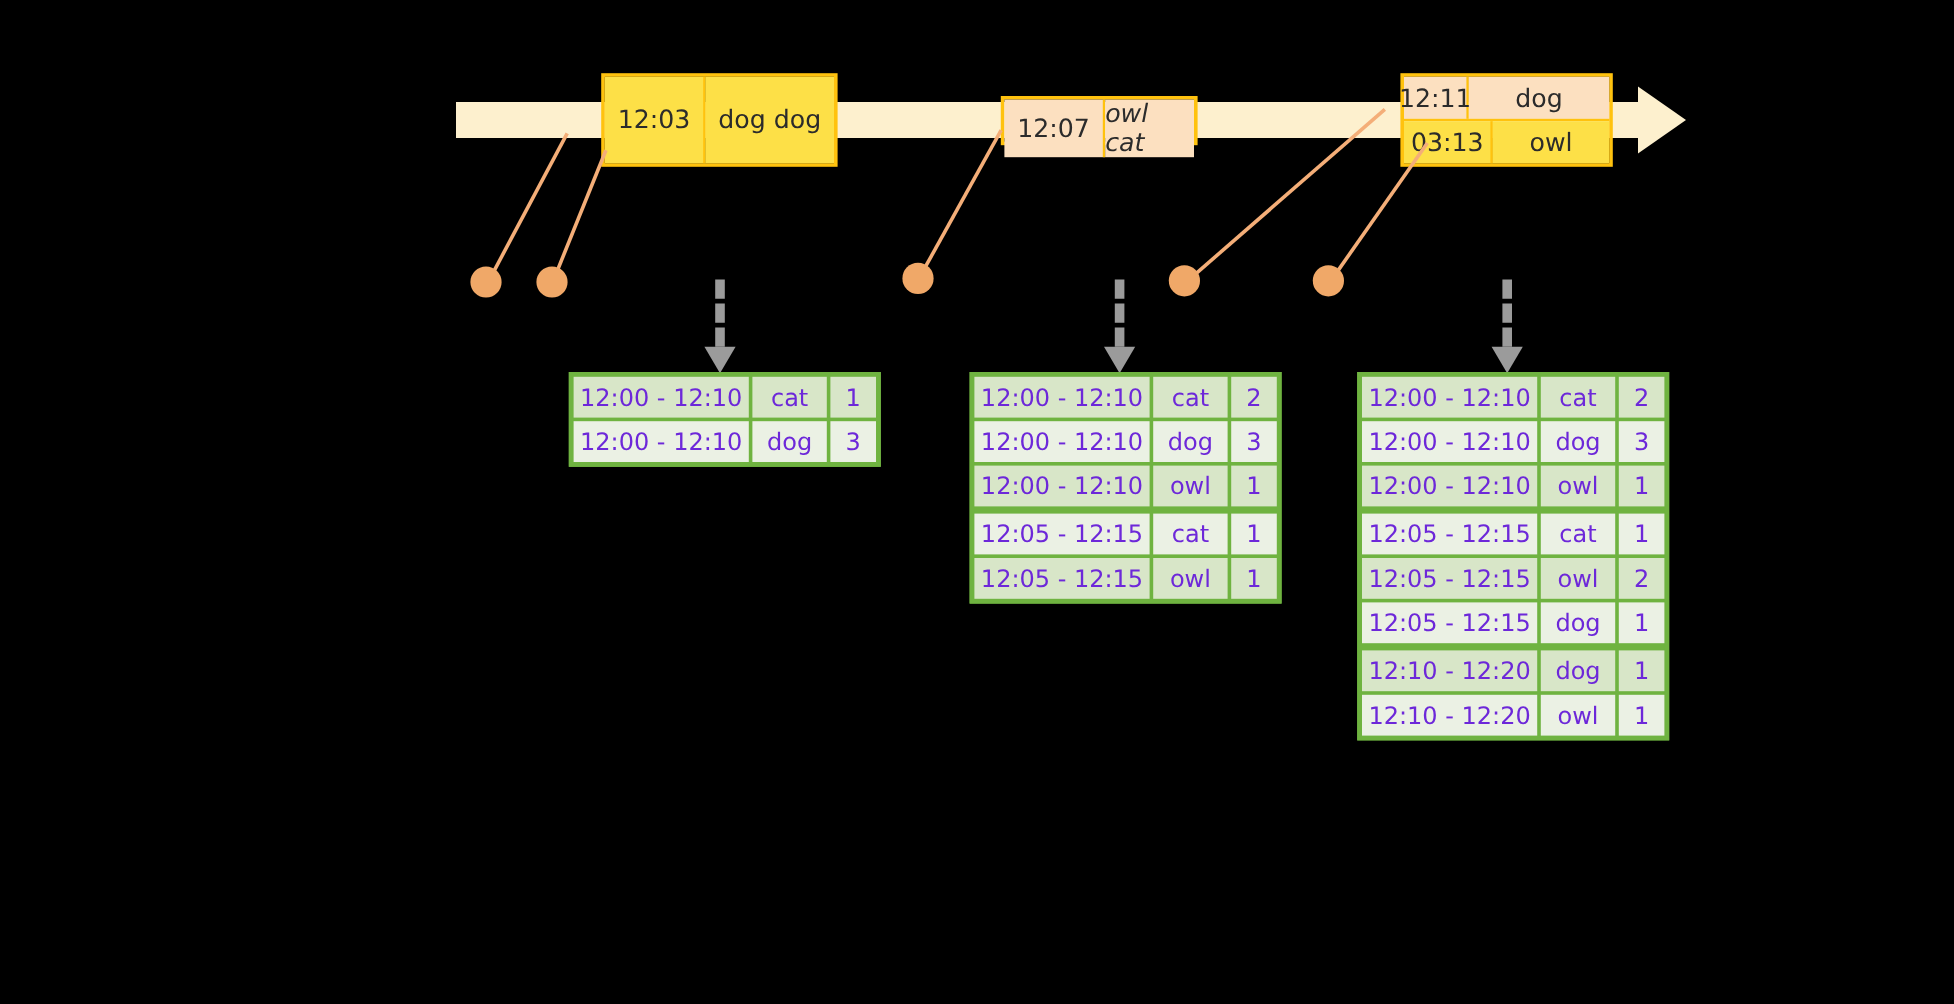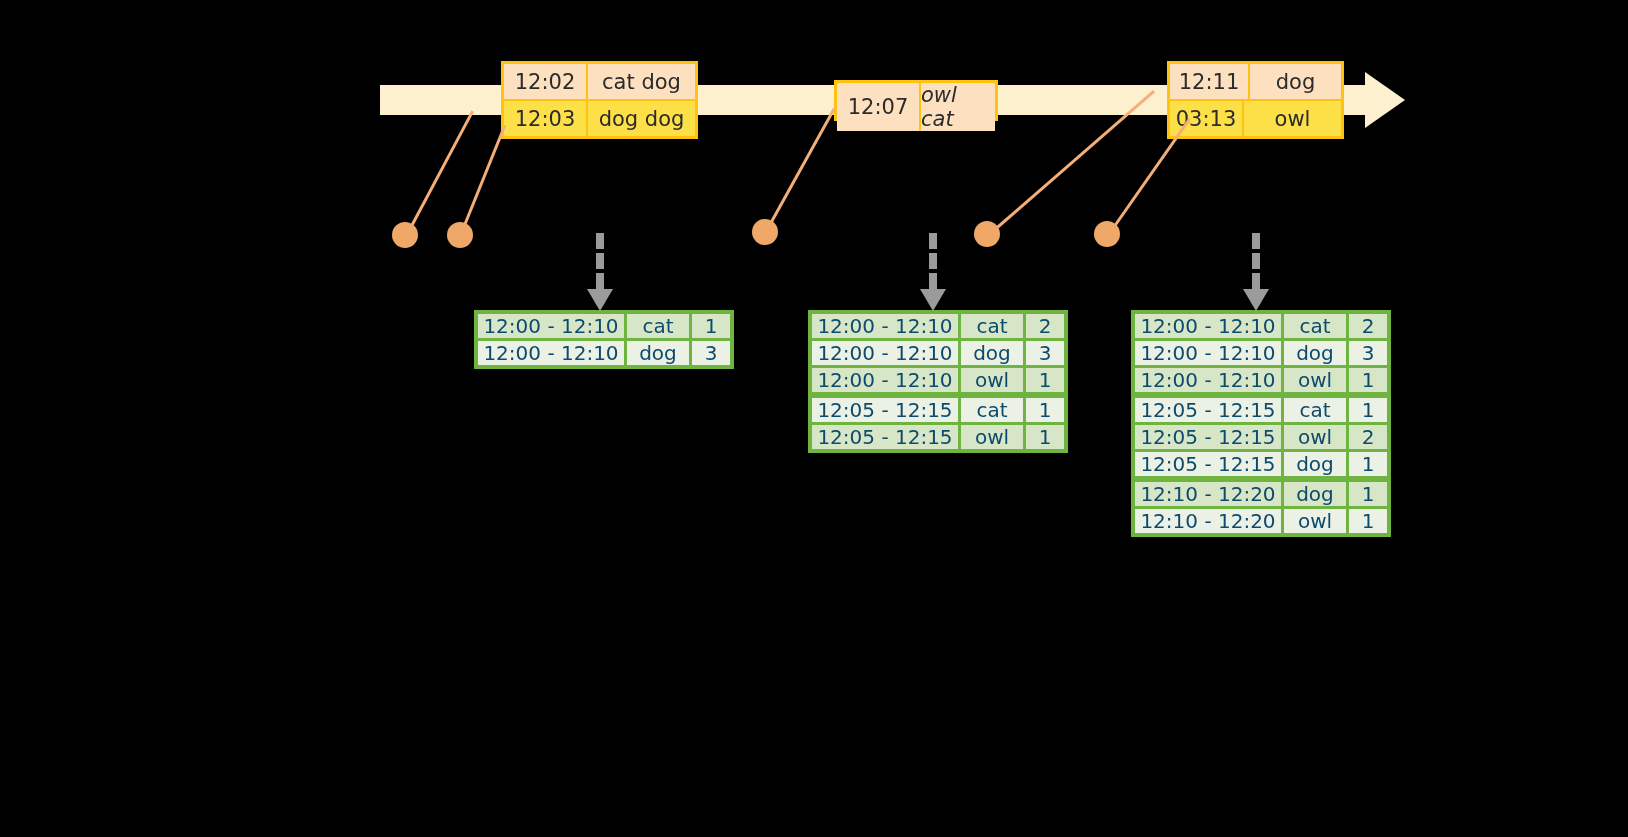--- a/index.html
+++ b/index.html
@@ -31,53 +31,49 @@
   .darrow .tip{position:absolute;left:-9px;width:0;height:0;
        border-left:13px solid transparent;border-right:13px solid transparent;
        border-top:22px solid #9B9B9B;}
 
   
   .gtab{position:absolute;border:4px solid #6FB340;box-sizing:border-box;
         background:#6FB340;display:flex;flex-direction:column;gap:3px;padding:0;}
   .grow{display:flex;gap:3px;}
   .grow.sep{margin-top:3px;}
   .gcell{display:flex;align-items:center;justify-content:center;
-         font-size:20px;color:#0c4a6e;box-sizing:border-box;height:24px;}
+         font-size:20px;color:#6d28d9;box-sizing:border-box;height:34px;}
   .grow.a .gcell{background:#D8E6C8;}
   .grow.b .gcell{background:#EBF1E4;}
 </style>
 </head>
 <body>
 
 <div id="stage">
 
   <div class="tl-bar" style="left:380px;top:85px;width:990px;height:30px;"></div>
   <div class="tl-head" style="left:1365px;top:72px;"></div>
 
   <div class="evt" style="left:501px;top:61px;width:197px;height:78px;">
-    <div class="erow top">
-      <div class="ecell c0" style="width:84px;">12:02</div>
-      <div class="ecell" style="flex:1;">cat dog</div>
-    </div>
     <div class="erow bot">
       <div class="ecell c0" style="width:84px;">12:03</div>
       <div class="ecell" style="flex:1;">dog dog</div>
     </div>
   </div>
 
   <div class="evt" style="left:834px;top:80px;width:164px;height:41px;">
     <div class="erow solo">
       <div class="ecell c0" style="width:84px;">12:07</div>
       <div class="ecell" style="flex:1;font-style:italic;">owl cat</div>
     </div>
   </div>
 
   <div class="evt" style="left:1167px;top:61px;width:177px;height:78px;">
     <div class="erow top">
-      <div class="ecell c0" style="width:80px;">12:11</div>
+      <div class="ecell c0" style="width:54px;">12:11</div>
       <div class="ecell" style="flex:1;">dog</div>
     </div>
     <div class="erow bot">
       <div class="ecell c0" style="width:74px;">03:13</div>
       <div class="ecell" style="flex:1;">owl</div>
     </div>
   </div>
 
   <div class="leader" style="left:406px;top:235px;width:142px;transform:rotate(-62deg);"></div>
   <div class="leader" style="left:460px;top:235px;width:120px;transform:rotate(-68deg);"></div>

